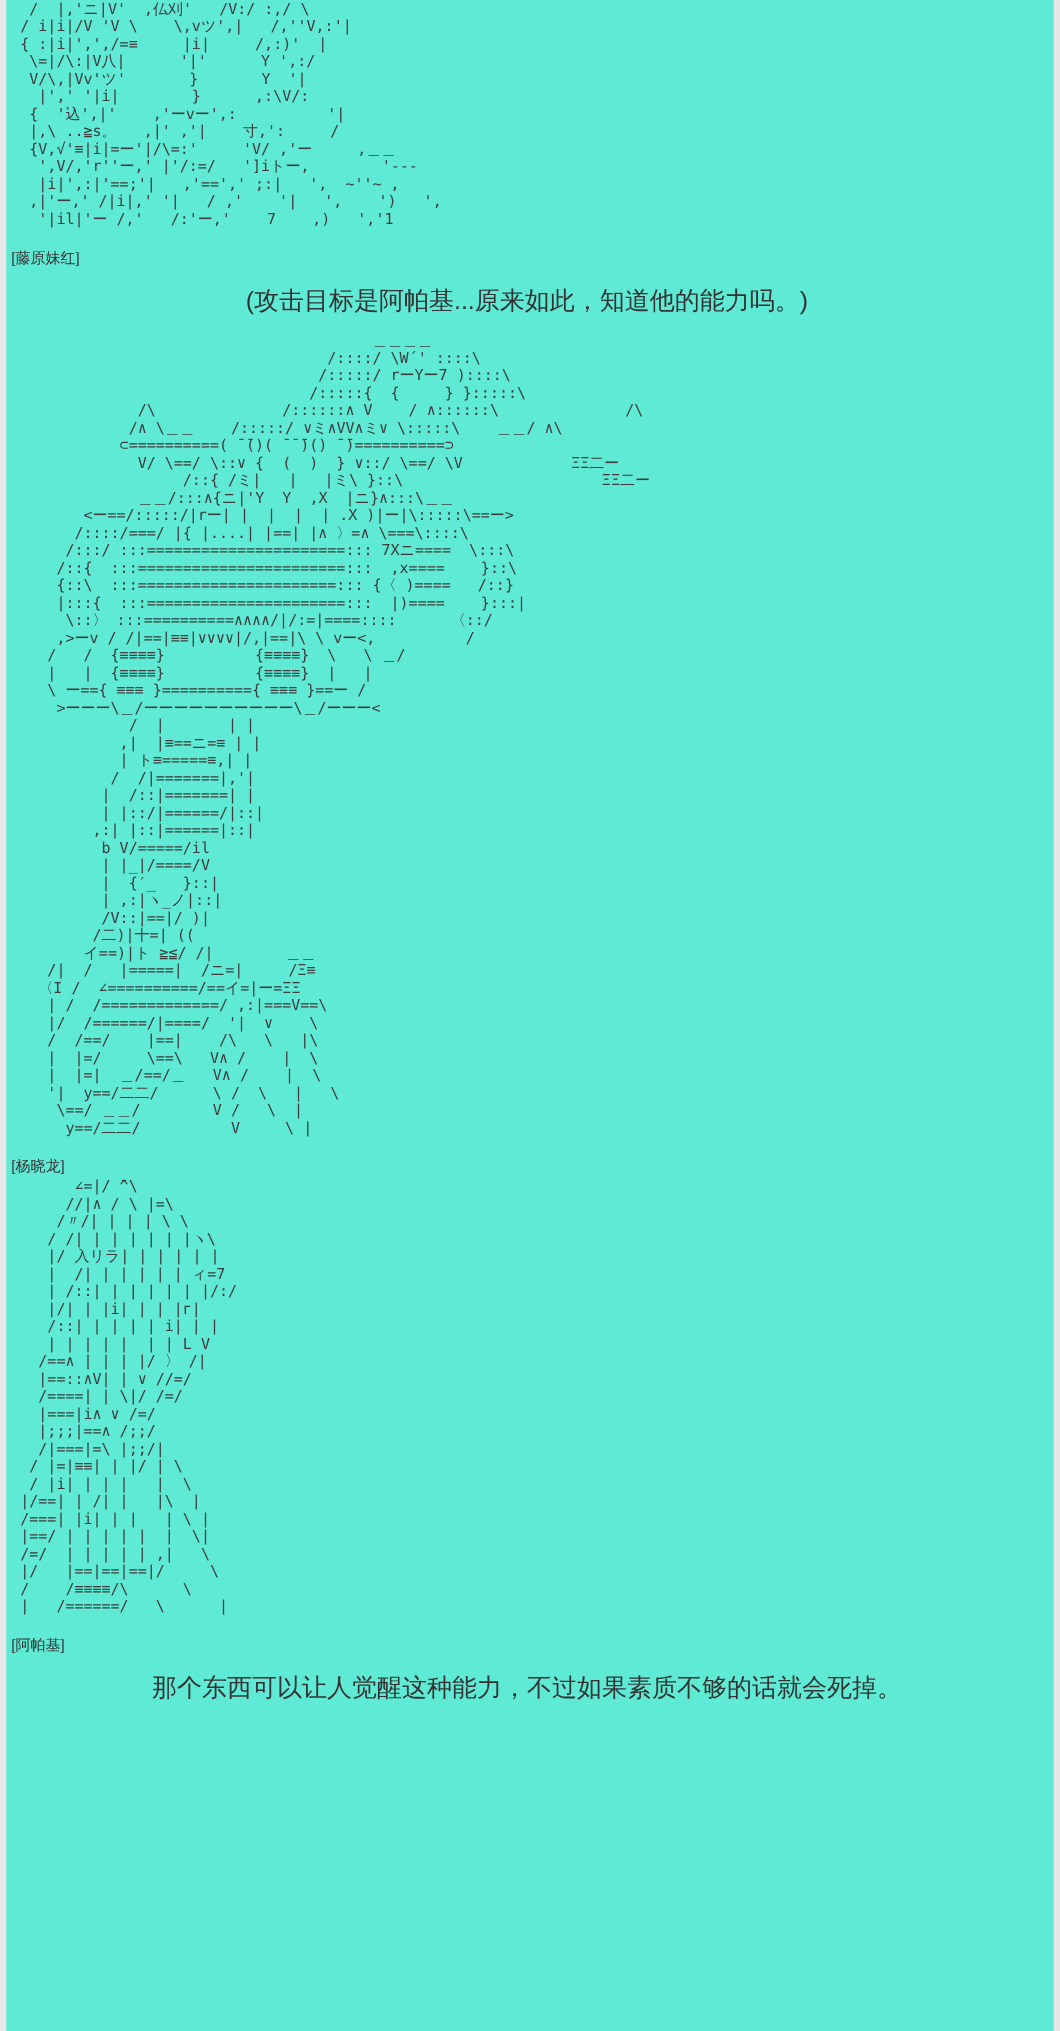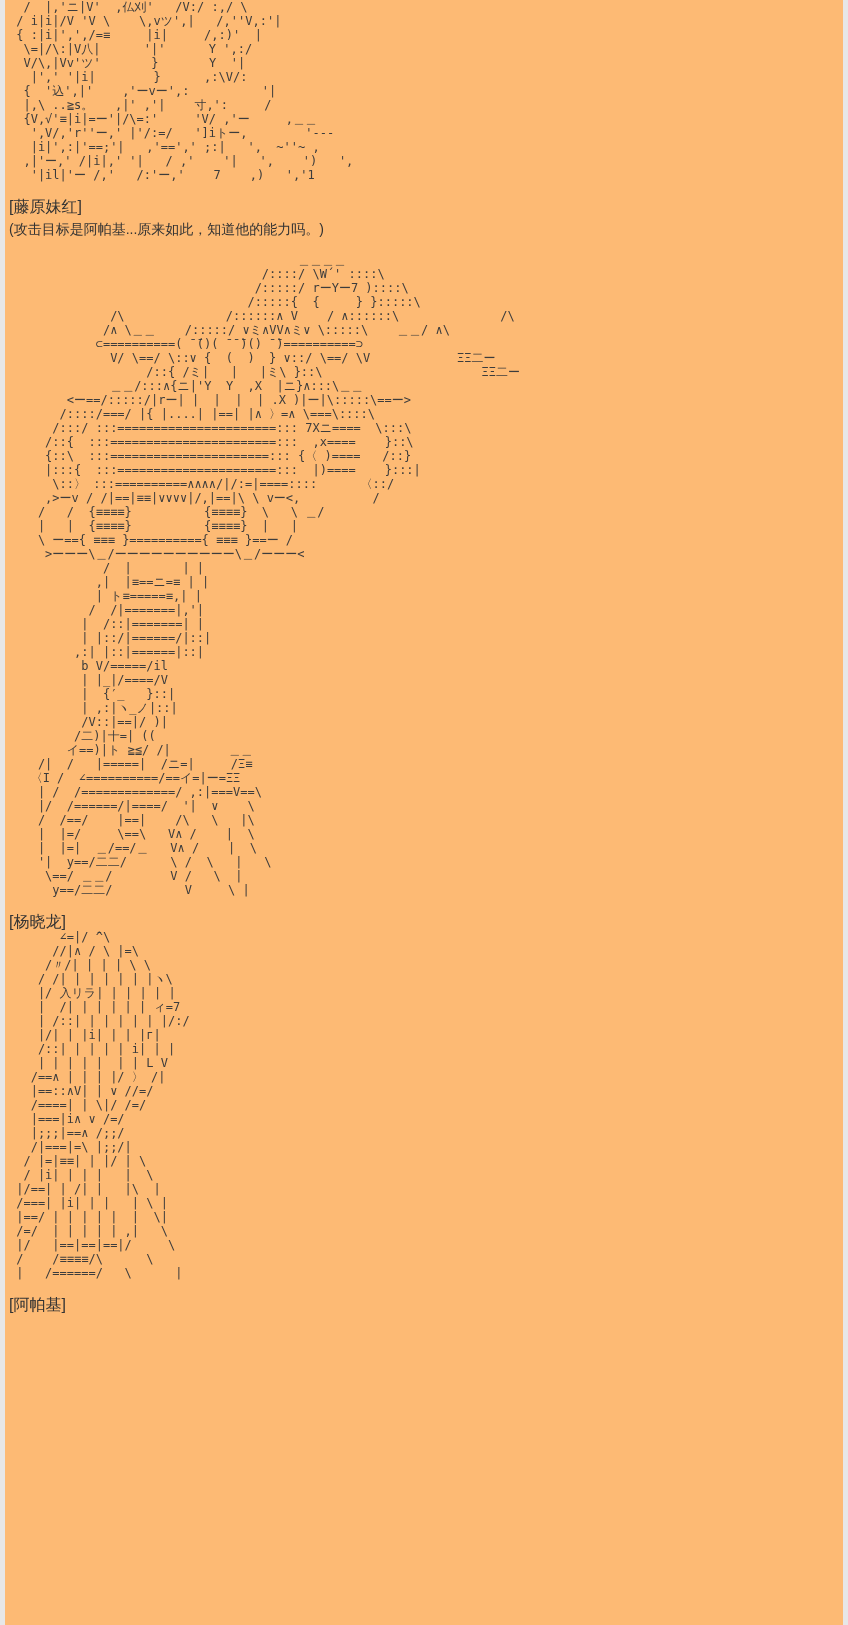--- a/index.html
+++ b/index.html
@@ -3,21 +3,21 @@
 <meta charset="utf-8">
 <style>
   * { box-sizing: border-box; }
   html, body { margin: 0; padding: 0; background: #ffffff; }
   body { font-family: "Liberation Sans", "DejaVu Sans", sans-serif; }
 
   .page {
     position: relative;
     width: 848px;
     height: 1625px;
-    background: #fdba74;
+    background: #5eead4;
     overflow: hidden;
   }
   .gutter {
     position: absolute; top: 0; bottom: 0; width: 5px;
     background: #e7e7e7;
   }
   .gutter.left { left: 0; }
   .gutter.right { right: 0; }
 
   .content {
@@ -33,30 +33,31 @@
     white-space: pre;
     color: #3c3c3c;
     margin: 0;
   }
   .aa-1 { margin: -4px 0 8px 64px; }
   .aa-2 { margin: 30px 0 14px 2px; }
   .aa-3 { margin: 16px 0 0 0; }
   .aa-4 { margin: 42px 0 0 24px; }
 
   .speaker {
-    font-size: 16px;
+    font-size: 12px;
     line-height: 17px;
     margin: 16px 0 0 0;
     color: #333333;
   }
   .dialogue {
-    font-size: 14px;
+    font-size: 20px;
     line-height: 17px;
-    margin: 6px 0 15px 0;
+    margin: 18px 0 15px 0;
     color: #333333;
+    text-align: center;
   }
 </style>
 </head>
 <body>
 
 <div class="page">
   <div class="gutter left"></div>
   <div class="gutter right"></div>
 
   <div class="content">
@@ -149,16 +150,17 @@
   / |=|≡≡| | |/ | \
   / |i| | | |   |  \
  |/==| | /| |   |\  |
  /===| |i| | |   | \ |
  |==/ | | | | |  |  \|
  /=/  | | | | | ,|   \
  |/   |==|==|==|/     \
  /    /≡≡≡≡/\      \
  |   /======/   \      |</pre>
       <div class="speaker">[阿帕基]</div>
+      <p class="dialogue">那个东西可以让人觉醒这种能力，不过如果素质不够的话就会死掉。</p>
     </section>
 
   </div>
 </div>
 
 </body></html>

